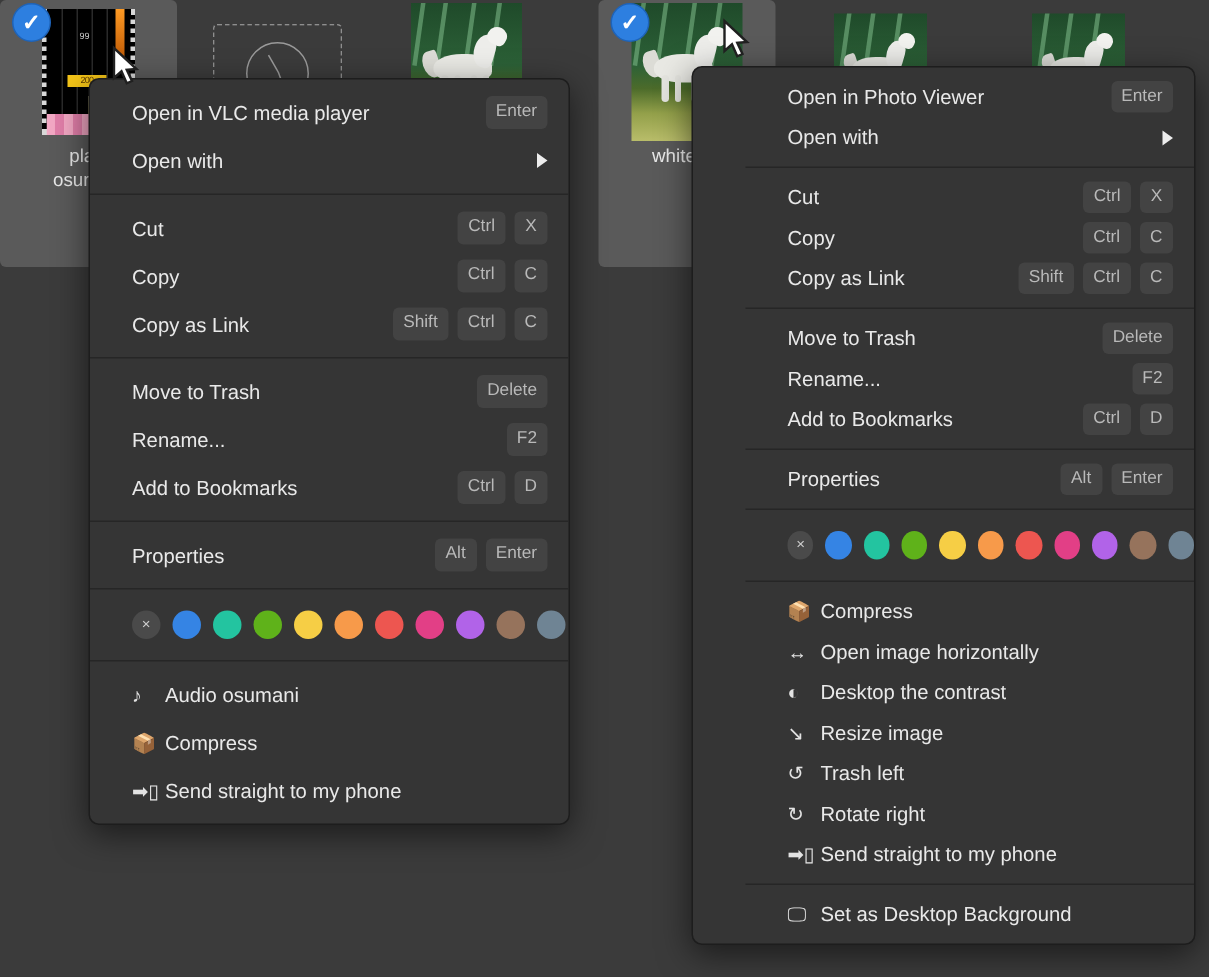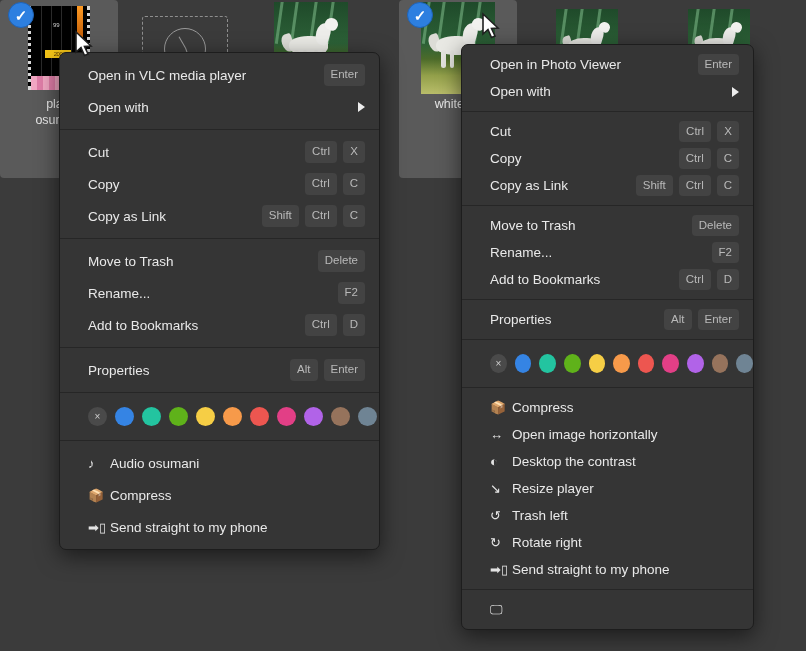--- a/index.html
+++ b/index.html
@@ -360,21 +360,21 @@
         <span class="ctx-label">Compress</span>
         <span class="ctx-spacer"></span>
       </div>
       <div class="ctx-item">
         <span class="gicon">➡▯</span>
         <span class="ctx-label">Send straight to my phone</span>
         <span class="ctx-spacer"></span>
       </div>
     </div>
 
-  <div class="ctx-menu" id="menu-image" style="left:461px; top:44px; width:293px;">
+  <div class="ctx-menu" id="menu-image" style="left:461px; top:44px; width:336px;padding-left:35px;">
       <div class="ctx-item compact">
         <span class="ctx-label">Open in Photo Viewer</span>
         <span class="ctx-spacer"></span>
         <span class="keys">
           <span class="key">Enter</span>
         </span>
       </div>
       <div class="ctx-item compact">
         <span class="ctx-label">Open with</span>
         <span class="ctx-spacer"></span>
@@ -463,41 +463,42 @@
         <span class="ctx-label">Open image horizontally</span>
         <span class="ctx-spacer"></span>
       </div>
       <div class="ctx-item compact">
         <span class="gicon">◐</span>
         <span class="ctx-label">Desktop the contrast</span>
         <span class="ctx-spacer"></span>
       </div>
       <div class="ctx-item compact">
         <span class="gicon">↘</span>
-        <span class="ctx-label">Resize player</span>
+        <span class="ctx-label">Resize image</span>
         <span class="ctx-spacer"></span>
       </div>
       <div class="ctx-item compact">
         <span class="gicon">↺</span>
         <span class="ctx-label">Trash left</span>
         <span class="ctx-spacer"></span>
       </div>
       <div class="ctx-item compact">
         <span class="gicon">↻</span>
         <span class="ctx-label">Rotate right</span>
         <span class="ctx-spacer"></span>
       </div>
       <div class="ctx-item compact">
         <span class="gicon">➡▯</span>
         <span class="ctx-label">Send straight to my phone</span>
         <span class="ctx-spacer"></span>
       </div>
       <div class="ctx-sep"></div>
       <div class="ctx-item compact">
         <span class="gicon">🖵</span>
+        <span class="ctx-label">Set as Desktop Background</span>
         <span class="ctx-spacer"></span>
       </div>
     </div>
 
   <svg class="cursor" style="left:74px; top:30px;" width="22" height="30" viewBox="0 0 22 30">
     <path d="M2 2 L2 22 L7 17.5 L10.5 25.5 L14 24 L10.5 16.5 L17 16 Z" fill="#ffffff" stroke="#202020" stroke-width="1.6"></path>
   </svg>
   <svg class="cursor" style="left:481px; top:12px;" width="22" height="30" viewBox="0 0 22 30">
     <path d="M2 2 L2 22 L7 17.5 L10.5 25.5 L14 24 L10.5 16.5 L17 16 Z" fill="#ffffff" stroke="#202020" stroke-width="1.6"></path>
   </svg>

